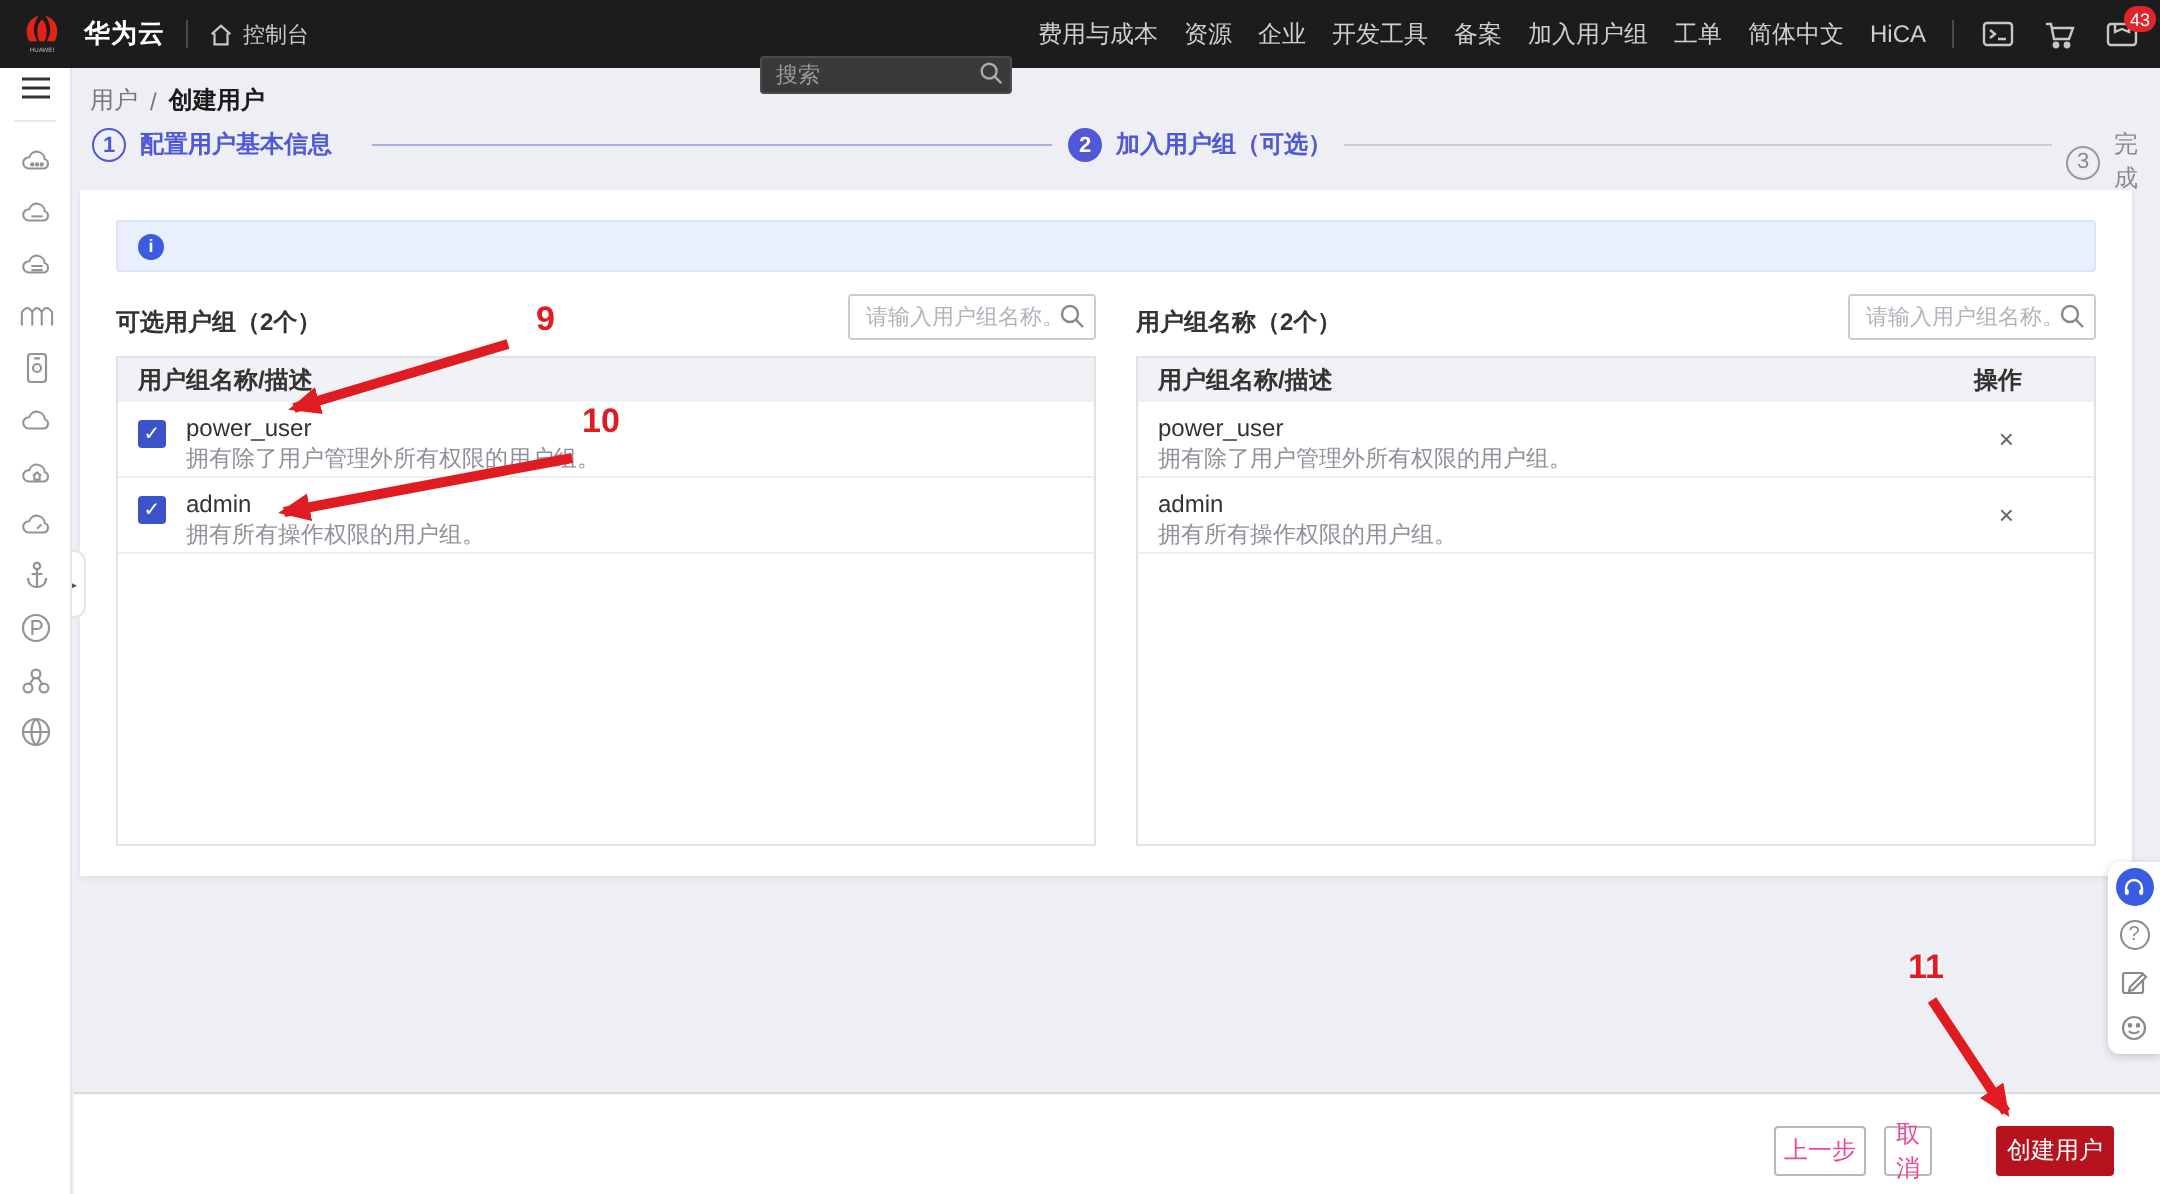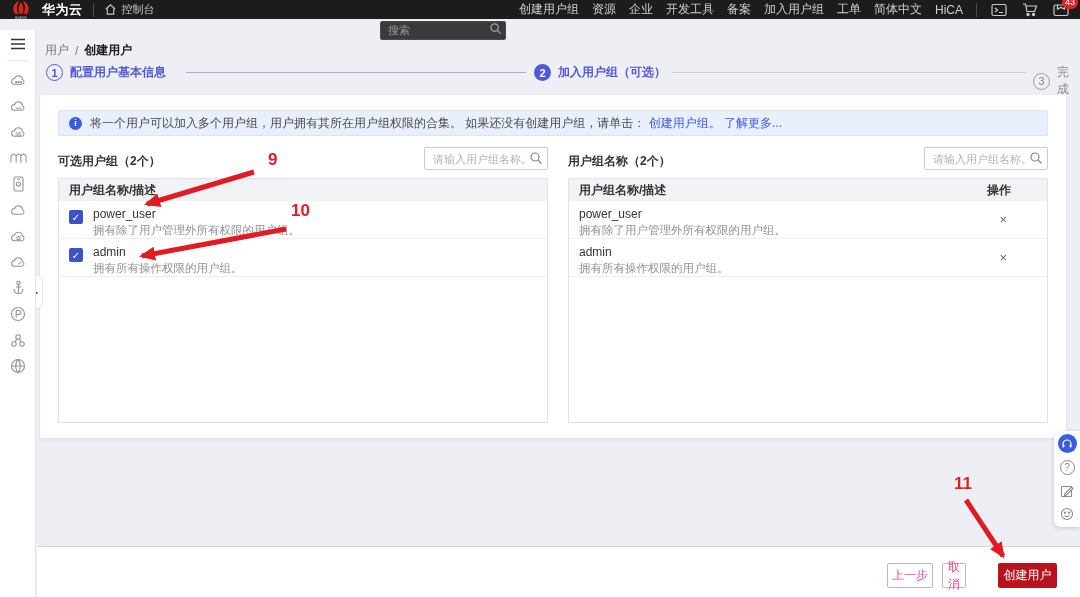--- a/index.html
+++ b/index.html
@@ -1,21 +1,21 @@
 <!DOCTYPE html>
 <html><head>
 <meta charset="utf-8">
 <style>
   * { margin:0; padding:0; box-sizing:border-box; }
   html,body { width:1080px; height:597px; }
   body { font-family:"Liberation Sans","DejaVu Sans",sans-serif; background:#edeff4; overflow:hidden; }
   #app { position:relative; width:1080px; height:597px; background:#edeff4; }
 
   
-  #topbar { position:absolute; left:0; top:0; width:1080px; height:19px; background:#1c1c1c; display:flex; align-items:center; z-index:30;justify-content:flex-end; }
+  #topbar { position:absolute; left:0; top:0; width:1080px; height:34px; background:#1c1c1c; display:flex; align-items:center; z-index:30;justify-content:flex-end; }
   .tb-left { display:flex; align-items:center; gap:10px; padding-left:10px; }
   .brand { color:#fff; font-size:13px; font-weight:bold; letter-spacing:.5px; }
   .tb-divider { width:1px; height:14px; background:#4a4a4a; }
   .tb-home { display:flex; align-items:center; gap:5px; color:#c7c7c7; font-size:11px; cursor:pointer; }
   .tb-right { margin-left:auto; display:flex; align-items:center; gap:13px; padding-right:10px; }
   .tb-search { position:relative; width:126px; height:19px;margin-top:40px; }
   .tb-search input { width:100%; height:100%; background:#3a3a3a; border:1px solid #4c4c4c; border-radius:2px; color:#ddd; font-size:11px; padding:0 20px 0 7px; outline:none; }
   .tb-search input::placeholder { color:#9a9a9a; }
   .tb-search .mag { position:absolute; right:4px; top:2px; }
   .tb-menu-item { color:#cfcfcf; font-size:12px; white-space:nowrap; cursor:pointer; }
@@ -116,21 +116,21 @@
       </span>
     </div>
     <div class="tb-right">
       <span class="tb-search">
         <input placeholder="搜索" style="">
         <svg class="mag" width="13" height="13" viewBox="0 0 14 14" fill="none" stroke="#aaa" stroke-width="1.3">
             <circle cx="6" cy="6" r="4"></circle>
             <path d="M9 9 L12.5 12.5"></path>
           </svg>
       </span>
-      <span class="tb-menu-item">创建用户组</span>
+      <span class="tb-menu-item">费用与成本</span>
       <span class="tb-menu-item">资源</span>
       <span class="tb-menu-item">企业</span>
       <span class="tb-menu-item">开发工具</span>
       <span class="tb-menu-item">备案</span>
       <span class="tb-menu-item">加入用户组</span>
       <span class="tb-menu-item">工单</span>
       <span class="tb-menu-item">简体中文</span>
       <span class="tb-menu-item">HiCA</span>
       <span class="tb-divider"></span>
       <span class="tb-icon">
@@ -259,25 +259,20 @@
   <div class="step-line" id="line2"></div>
   <div class="step step3">
     <span class="step-circle">3</span>
     <span>完成</span>
   </div>
 
   <div id="card">
 
     <div id="banner">
       <span class="info-i">i</span>
-      <span>
-        <span>将一个用户可以加入多个用户组，用户拥有其所在用户组权限的合集。 如果还没有创建用户组，请单击：</span>
-        <span class="lnk">创建用户组。</span>
-        <span class="lnk">了解更多...</span>
-      </span>
     </div>
 
     <div class="panel-title" id="avail-title">可选用户组（2个）</div>
     <div class="psearch" id="avail-search">
       <input placeholder="请输入用户组名称。" style="">
       <svg class="mag" width="14" height="14" viewBox="0 0 14 14" fill="none" stroke="#888" stroke-width="1.2">
           <circle cx="6" cy="6" r="4"></circle>
           <path d="M9 9 L12.5 12.5"></path>
         </svg>
     </div>

